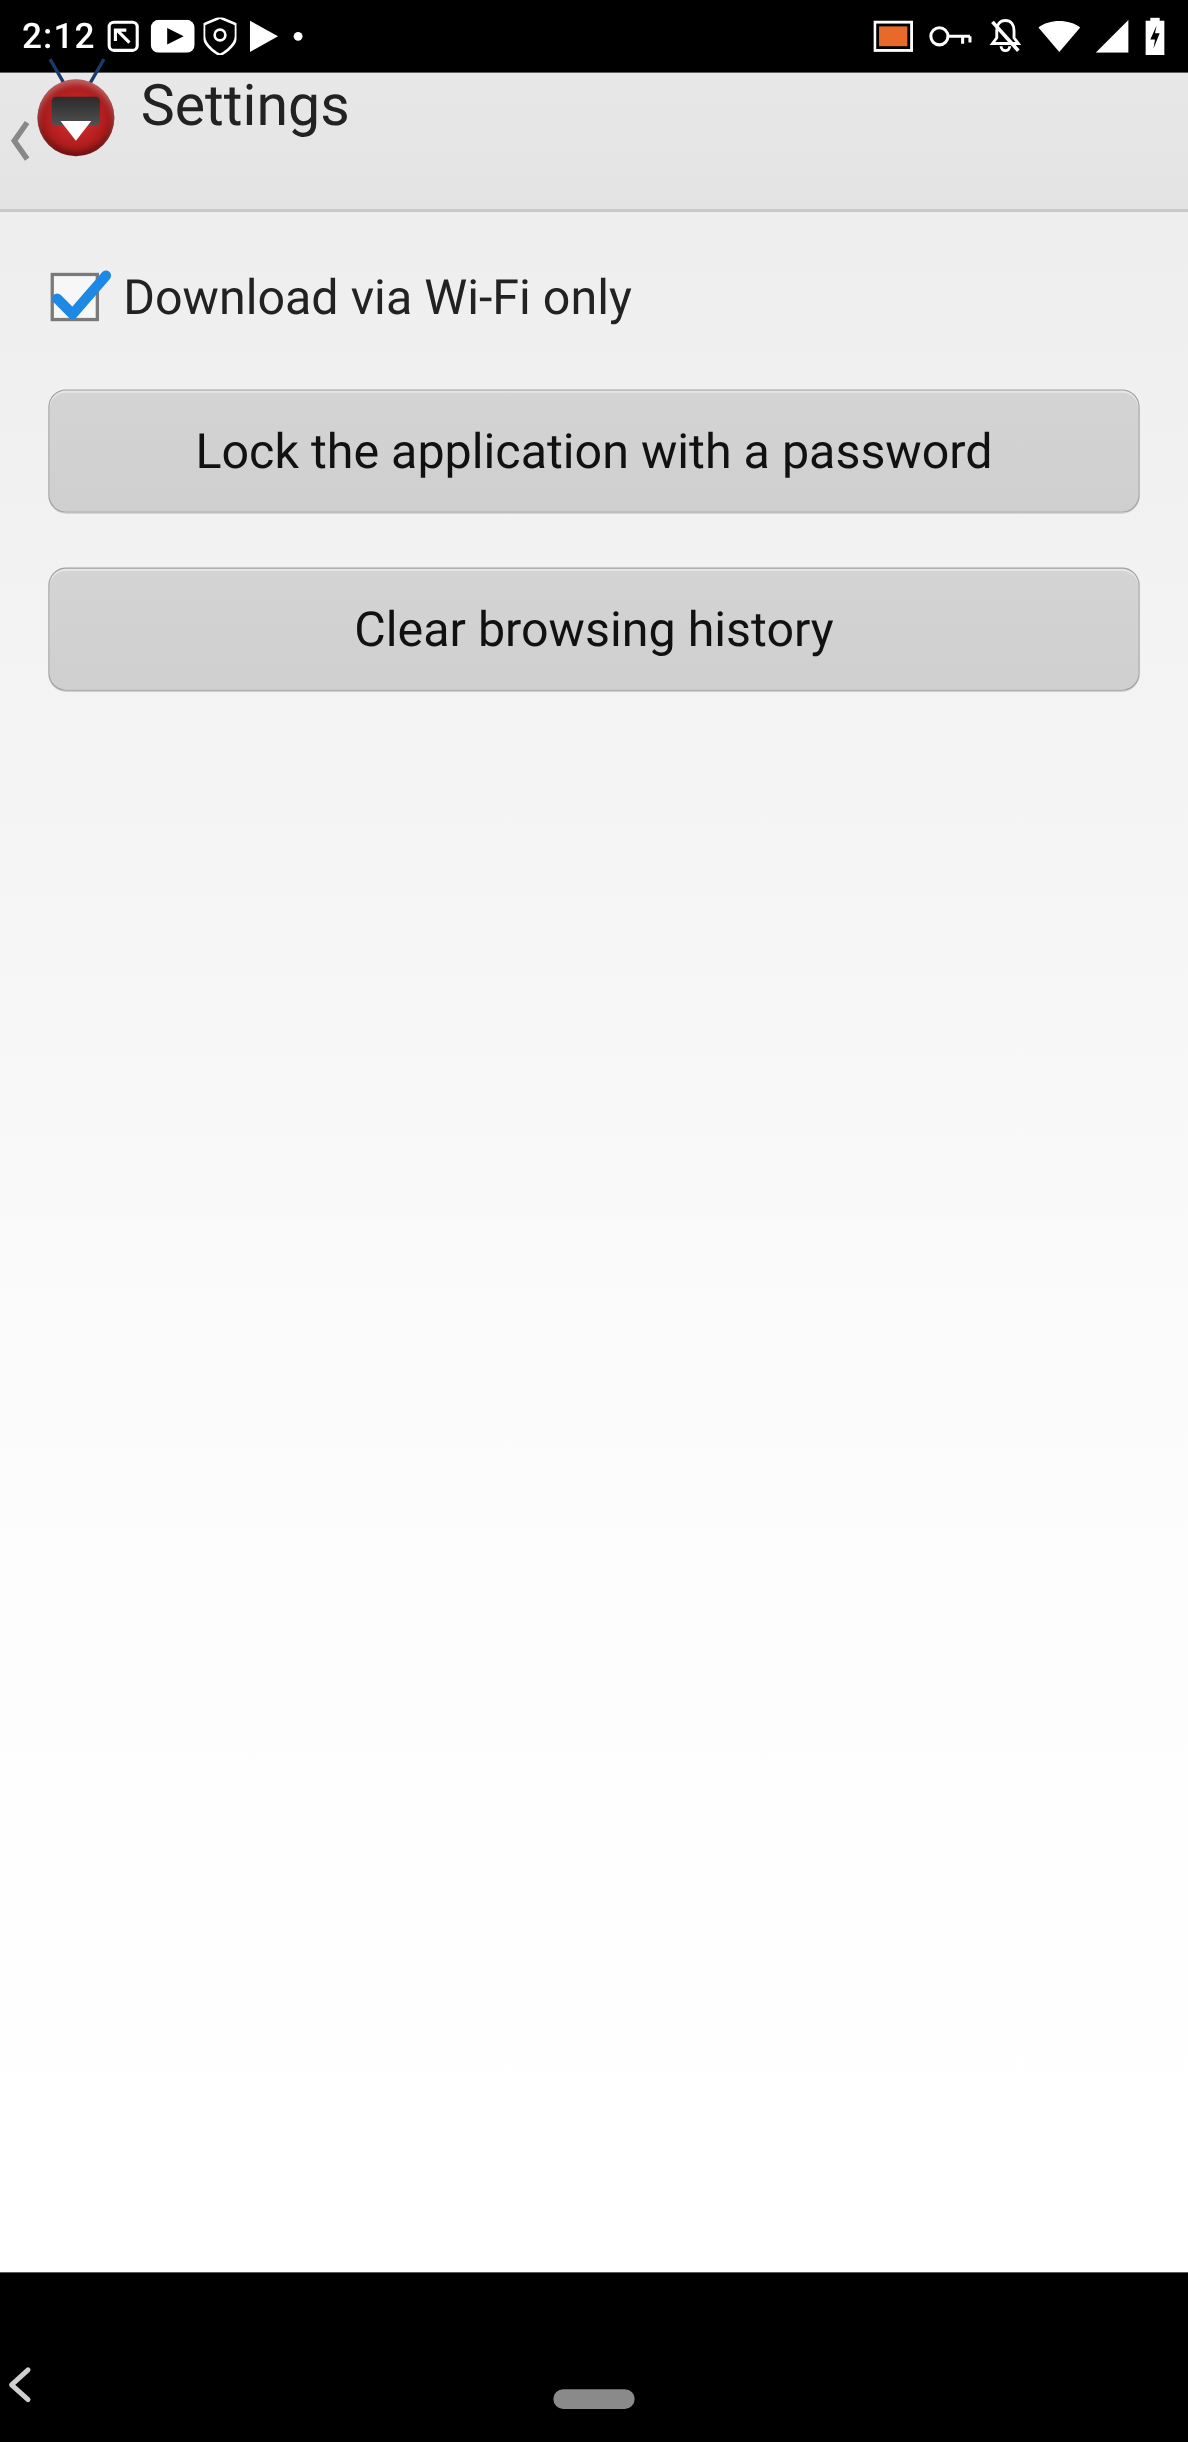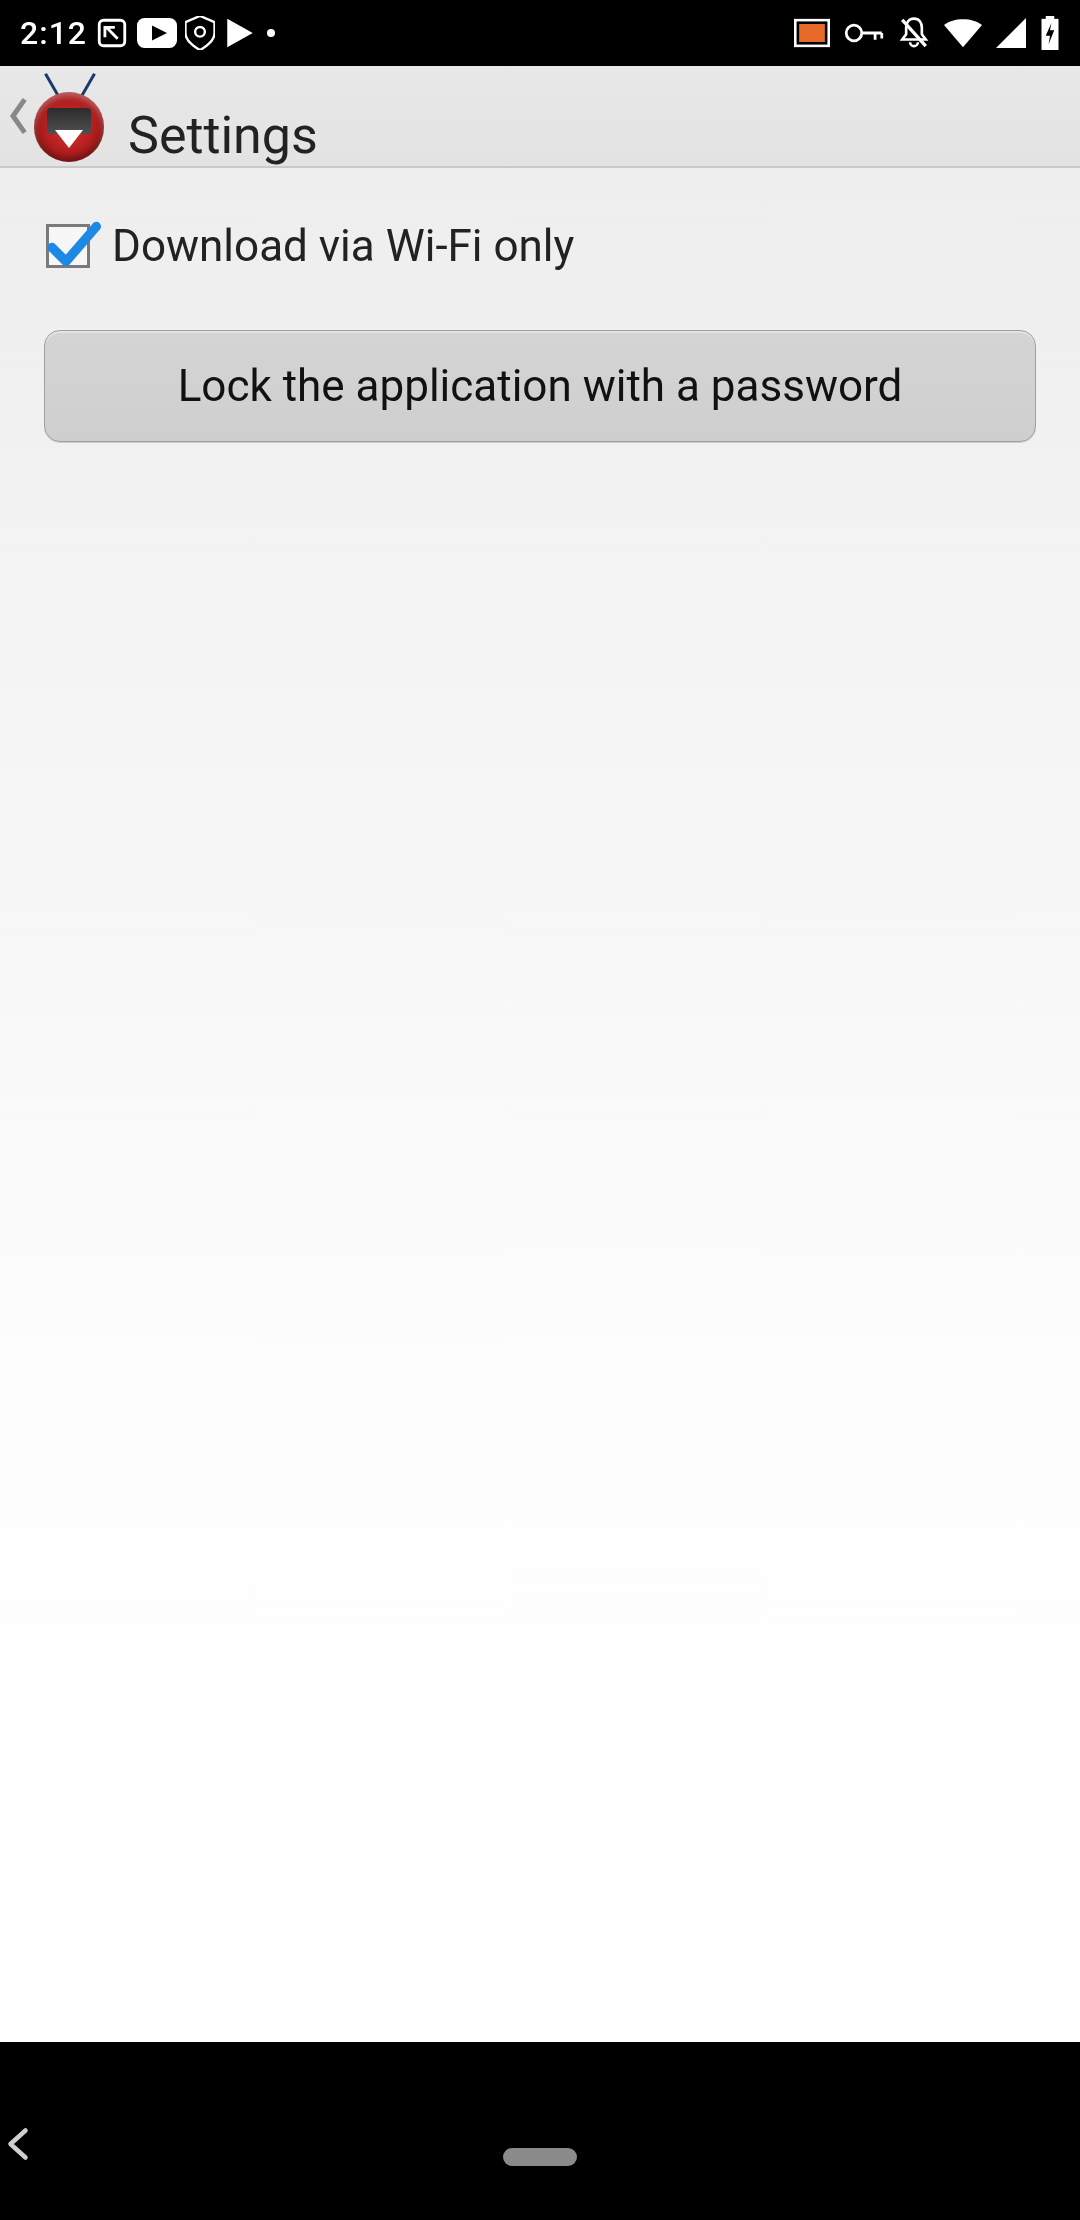--- a/index.html
+++ b/index.html
@@ -20,25 +20,25 @@
       padding:0 20px;
       font-size:32px;
     }
     .status-left { display:flex; align-items:center; gap:8px; }
     .status-left span, .status-right span { display:inline-flex; align-items:center; }
     .status-right { margin-left:auto; display:flex; align-items:center; gap:14px; }
     .status-time { font-weight:500; letter-spacing:1px; }
 
     
     .action-bar {
-      height:102px;
+      height:126px;
       background:linear-gradient(#e8e8e8,#e3e3e3);
       border-bottom:2px solid #c9c9c9;
       display:flex;
-      align-items:flex-end;
+      align-items:flex-start;
       padding-left:6px;
     }
     .back-caret {
       width:24px; height:100%;
       display:flex; align-items:center; justify-content:center;
       color:#777;
     }
     .app-icon-wrap { position:relative; width:80px; height:80px; margin-right:18px; }
     .antenna { position:absolute; top:-18px; left:50%; transform:translateX(-50%); width:60px; height:30px; }
     .antenna::before, .antenna::after {
@@ -214,20 +214,23 @@
         <path d="M6 24 L18 36 L44 6" fill="none" stroke="#1e88e5" stroke-width="8" stroke-linecap="round" stroke-linejoin="round"></path>
       </svg>
     </div>
     <span class="checkbox-label">Download via Wi-Fi only</span>
   </div>
 
   <div class="big-button">
     <span>Lock the application with a password</span>
   </div>
 
+  <div class="big-button">
+    <span>Clear browsing history</span>
+  </div>
 
 </div>
 
 <div class="nav-bar">
   <div class="nav-back">
     <svg width="36" height="36" viewBox="0 0 24 24">
         <path d="M17 3 L7 12 L17 21" fill="none" stroke="#cfcfcf" stroke-width="3" stroke-linecap="round" stroke-linejoin="round"></path>
       </svg>
   </div>
   <div class="nav-pill"></div>

